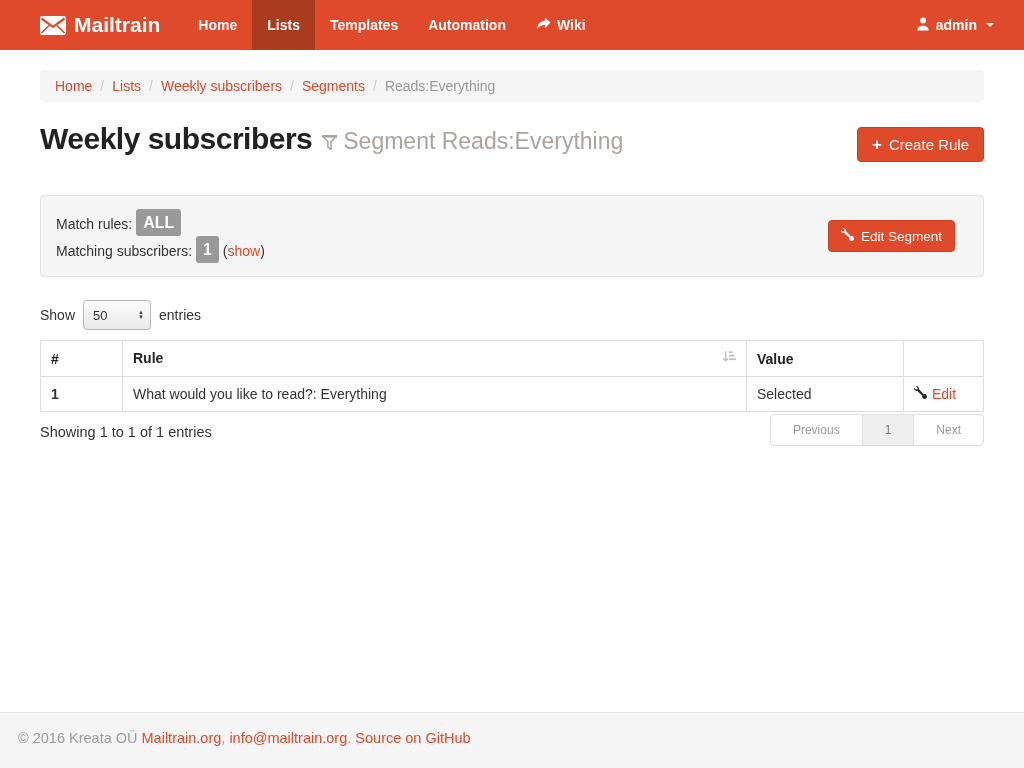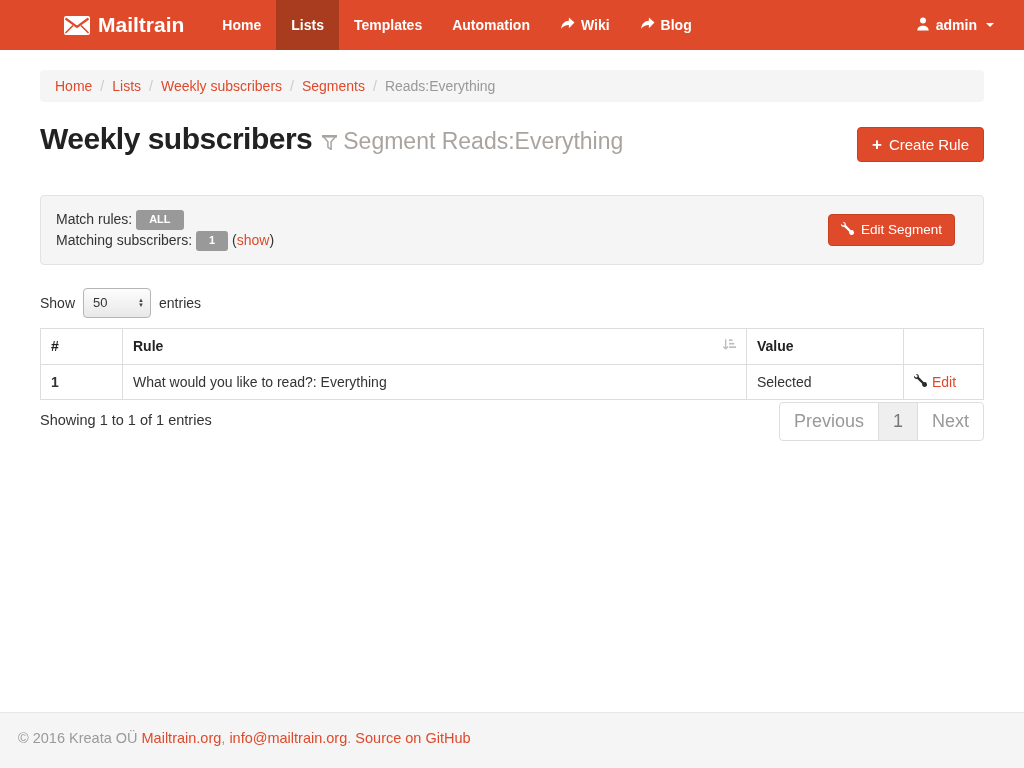--- a/index.html
+++ b/index.html
@@ -16,21 +16,20 @@
     display: flex; flex-direction: column;
     overflow: hidden;
     background: #fff;
   }
 
   
   .navbar {
     height: 50px; background: #df4a2b;
     display: flex; align-items: stretch;
     flex-shrink: 0;
-    padding-left: 24px;
   }
   .navbar .brand {
     display: flex; align-items: center; gap: 8px;
     padding: 0 15px 0 40px;
     color: #fff; font-size: 21px; font-weight: bold;
     cursor: pointer; text-decoration: none;
   }
   .navbar .brand svg { display: block; }
   .nav-items { display: flex; align-items: stretch; margin-left: 8px; }
   .nav-item {
@@ -85,22 +84,22 @@
   
   .well {
     margin: 33px 40px 0; padding: 13px 15px;
     background: #f5f5f5; border: 1px solid #e3e3e3; border-radius: 4px;
     position: relative; min-height: 62px;
     line-height: 1.45;
   }
   .well .line { font-size: 14px; color: #333; }
   .badge {
     display: inline-block; background: #999; color: #fff;
-    font-size: 11px; font-weight: bold;
-    padding: 2px 13px; border-radius: 3px; vertical-align: 1px;
+    font-size: 16px; font-weight: bold;
+    padding: 2px 7px; border-radius: 3px; vertical-align: 1px;
   }
   .show-link { color: #de4a2b; text-decoration: none; cursor: pointer; }
   .btn-edit-segment {
     position: absolute; right: 28px; top: 50%; transform: translateY(-50%);
     padding: 7px 12px; font-size: 13.5px;
   }
 
   
   .controls {
     margin: 23px 40px 10px;
@@ -141,22 +140,22 @@
   td.col-num { font-weight: bold; }
 
   
   .table-footer {
     margin: 2px 40px 0;
     display: flex; align-items: flex-start; justify-content: space-between;
   }
   .table-info { padding-top: 10px; font-size: 14.5px; color: #333; }
   .pagination { display: inline-flex; list-style: none; }
   .pagination .page-btn {
-    padding: 8px 14px; border: 1px solid #ddd; background: #fff;
-    color: #999; font-size: 18px; cursor: pointer; margin-left: -1px;
+    padding: 8px 22px; border: 1px solid #ddd; background: #fff;
+    color: #999; font-size: 12px; cursor: pointer; margin-left: -1px;
     text-decoration: none; display: block;
   }
   .pagination .page-btn.first { border-radius: 4px 0 0 4px; margin-left: 0; }
   .pagination .page-btn.last { border-radius: 0 4px 4px 0; }
   .pagination .page-btn.current { background: #efefef; color: #777; }
 
   
   .footer {
     margin-top: auto; flex-shrink: 0;
     background: #f5f5f5; border-top: 1px solid #e7e7e7;
@@ -193,28 +192,20 @@
       <a class="nav-item">
           <span>Automation</span>
         </a>
       <a class="nav-item">
         <span>
           <svg width="15" height="13" viewBox="0 0 16 14">
               <path d="M9.5 0.5 v3.6 C3.8 4.5 1.5 8.6 1.2 12.6 c2.3-2.8 4.6-4.1 8.3-4.1 v3.6 L15.5 6 Z" fill="#fff"></path>
             </svg>
         </span>
         <span>Wiki</span>
-      </a>
-      <a class="nav-item">
-        <span>
-          <svg width="15" height="13" viewBox="0 0 16 14">
-              <path d="M9.5 0.5 v3.6 C3.8 4.5 1.5 8.6 1.2 12.6 c2.3-2.8 4.6-4.1 8.3-4.1 v3.6 L15.5 6 Z" fill="#fff"></path>
-            </svg>
-        </span>
-        <span>Blog</span>
       </a>
     </div>
     <div class="nav-user">
       <span>
         <svg width="14" height="14" viewBox="0 0 16 16">
             <path d="M8 0.5 a3.4 3.4 0 1 1 0 6.8 a3.4 3.4 0 0 1 0-6.8 z M1.5 15.5 c0-4 2.9-5.6 6.5-5.6 s6.5 1.6 6.5 5.6 z" fill="#fff"></path>
           </svg>
       </span>
       <span>admin</span>
       <span class="caret"></span>

